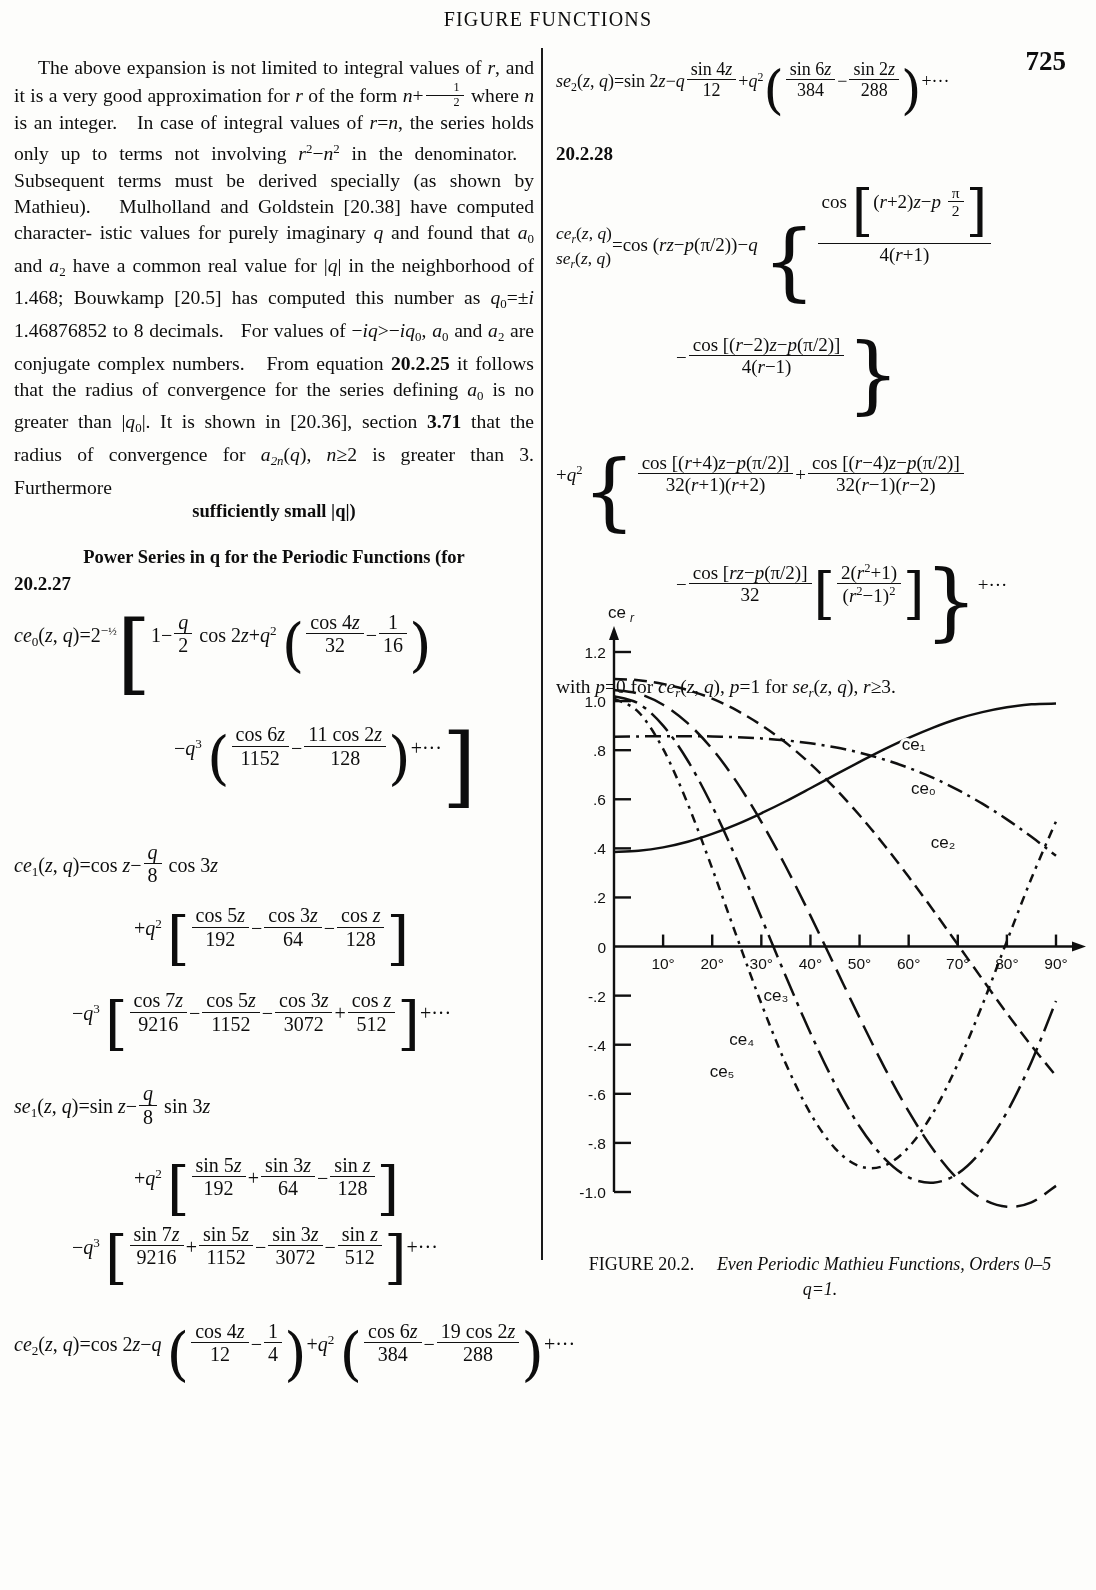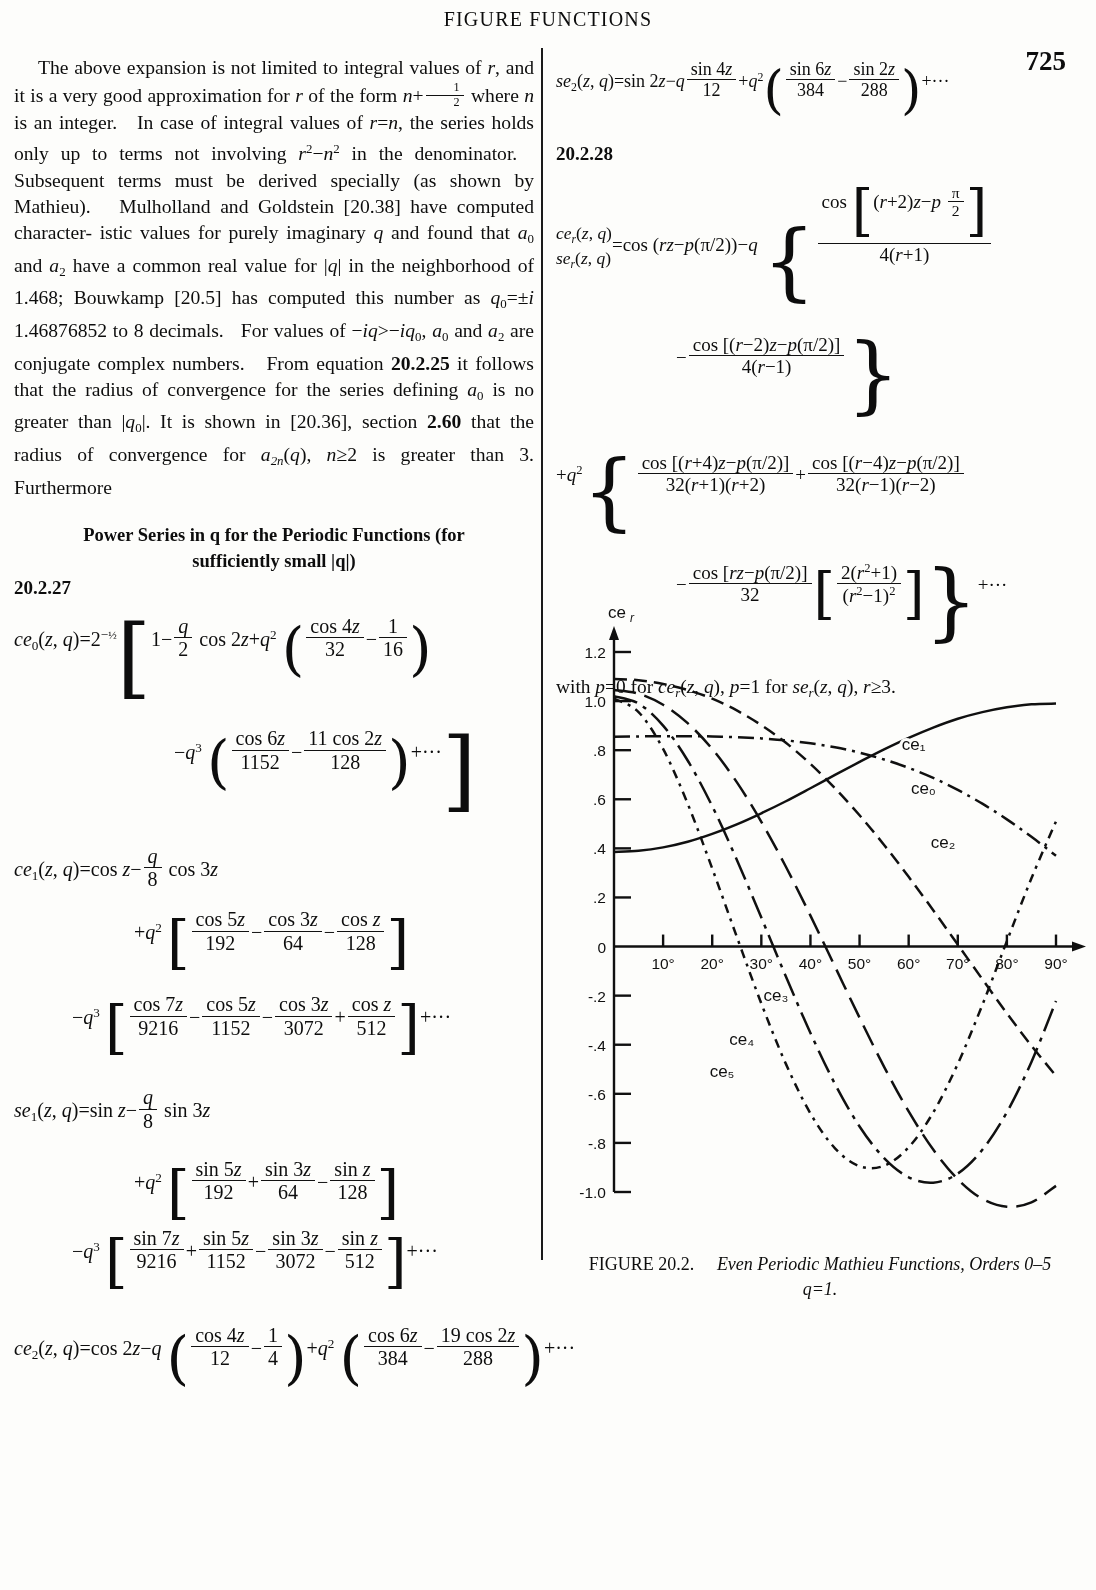--- a/index.html
+++ b/index.html
@@ -104,28 +104,28 @@
       specially (as shown by Mathieu).&nbsp;&nbsp; Mulholland
       and Goldstein [20.38] have computed character-
       istic values for purely imaginary <i>q</i> and found that
       <i>a</i><span class="subn">0</span> and <i>a</i><span class="subn">2</span> have a common real value for |<i>q</i>| in the
       neighborhood of 1.468; Bouwkamp [20.5] has
       computed this number as <i>q</i><span class="subn">0</span>=±<i>i</i> 1.46876852 to 8
       decimals.&nbsp;&nbsp; For values of −<i>iq</i>&gt;−<i>iq</i><span class="subn">0</span>, <i>a</i><span class="subn">0</span> and <i>a</i><span class="subn">2</span>
       are conjugate complex numbers.&nbsp;&nbsp; From equation
       <b>20.2.25</b> it follows that the radius of convergence
       for the series defining <i>a</i><span class="subn">0</span> is no greater than |<i>q</i><span class="subn">0</span>|.
-      It is shown in [20.36], section <b>2.60</b> that the radius
+      It is shown in [20.36], section <b>3.71</b> that the radius
       of convergence for <i>a</i><span class="sub">2n</span>(<i>q</i>), <i>n</i>≥2 is greater than 3.
       Furthermore
     </p>
 
 
+    <div class="sechead" style="margin-top:-2px;">sufficiently small |q|)</div>
     <div class="sechead">Power Series in q for the Periodic Functions (for</div>
-    <div class="sechead" style="margin-top:-2px;">sufficiently small |q|)</div>
 
     <div class="eqnum">20.2.27</div>
 
     <div class="mathblock">
       <div class="mathline" style="margin-top:6px;">
         <i>ce</i><span class="subn">0</span>(<i>z</i>, <i>q</i>)=2<span class="sup">−<span style="font-size:.86em;">½</span></span><span class="brk2">[</span>1−<span class="frac"><span class="num"><i>q</i></span><span class="den">2</span></span>&nbsp;cos&nbsp;2<i>z</i>+<i>q</i><span class="sup">2</span>&nbsp;<span class="brk">(</span><span class="frac"><span class="num">cos&nbsp;4<i>z</i></span><span class="den">32</span></span>−<span class="frac"><span class="num">1</span><span class="den">16</span></span><span class="brk">)</span>
       </div>
       <div class="mathline ind3" style="margin-top:16px;">
         −<i>q</i><span class="sup">3</span>&nbsp;<span class="brk">(</span><span class="frac"><span class="num">cos&nbsp;6<i>z</i></span><span class="den">1152</span></span>−<span class="frac"><span class="num">11&nbsp;cos&nbsp;2<i>z</i></span><span class="den">128</span></span><span class="brk">)</span>+···<span class="brk2">]</span>
       </div>

